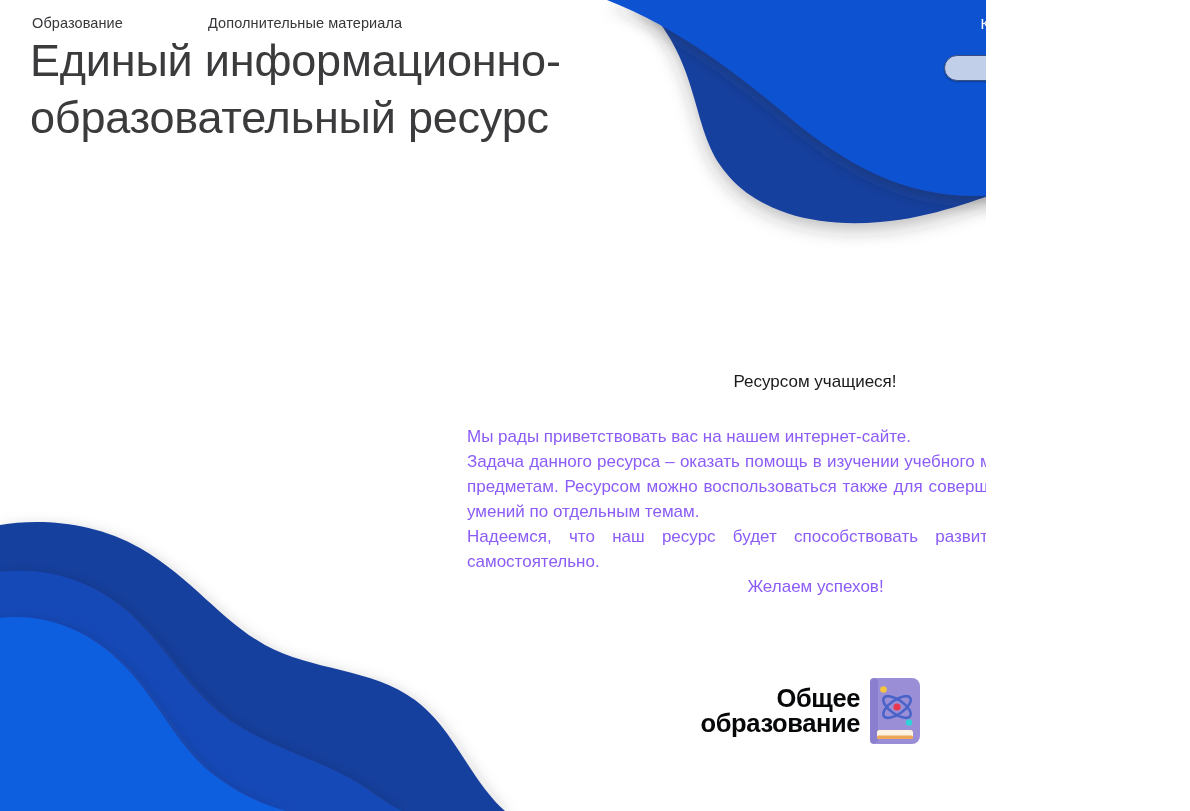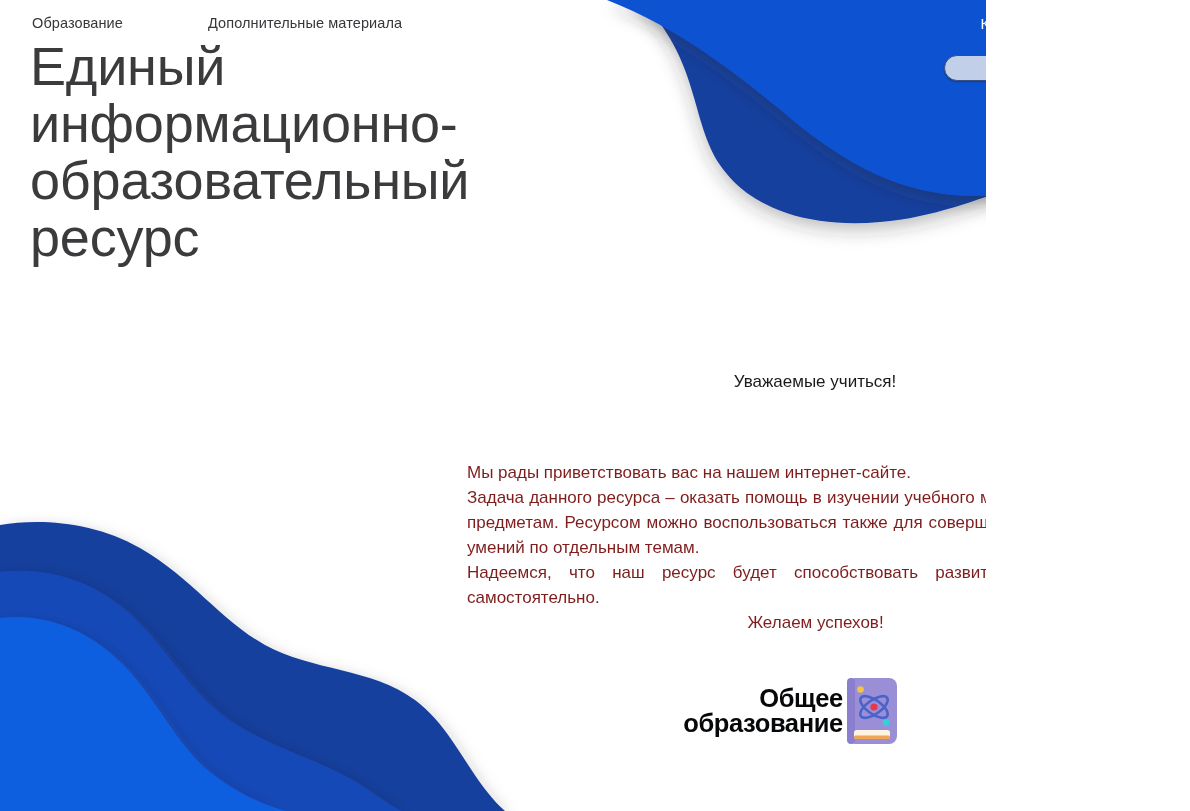--- a/index.html
+++ b/index.html
@@ -110,24 +110,24 @@
     background: none;
     border: none;
     padding: 0;
     cursor: pointer;
     line-height: 0;
   }
 
   
   .hero-title {
     position: absolute;
-    top: 38px;
+    top: 32px;
     left: 30px;
     width: 560px;
-    font-size: 54px;
+    font-size: 45px;
     line-height: 57px;
     font-weight: 350;
     color: #3b3b3d;
     letter-spacing: -0.2px;
     z-index: 4;
   }
 
   
   .greeting {
     position: absolute;
@@ -140,39 +140,38 @@
     z-index: 4;
   }
 
   .body-copy {
     position: absolute;
     top: 424px;
     left: 467px;
     width: 697px;
     font-size: 17px;
     line-height: 25px;
-    color: #7f1d1d;
+    color: #8b5cf6;
     text-align: justify;
     z-index: 4;
-    margin-top: 36px;
   }
 
   .body-copy p { margin: 0; }
   .body-copy p.last-line { text-align: center; }
 
   
   .logo {
     position: absolute;
     top: 676px;
     left: 660px;
     width: 262px;
     display: flex;
     align-items: center;
-    justify-content: center;
-    gap: 2px;
+    justify-content: flex-end;
+    gap: 8px;
     z-index: 4;
   }
 
   .logo-text {
     text-align: right;
     font-size: 25.5px;
     line-height: 25px;
     font-weight: 700;
     color: #07080a;
     letter-spacing: -0.4px;
@@ -267,21 +266,21 @@
     <button class="search-btn">
       <svg width="18" height="18" viewBox="0 0 18 18">
         <circle cx="10.4" cy="6.6" r="4.3" fill="none" stroke="#2f54c0" stroke-width="1.5"></circle>
         <line x1="7.3" y1="9.7" x2="3.4" y2="14.6" stroke="#2f54c0" stroke-width="1.5" stroke-linecap="round"></line>
       </svg>
     </button>
   </div>
 
   <h1 class="hero-title">Единый информационно-образовательный ресурс</h1>
 
-  <div class="greeting">Уважаемые учиться!</div>
+  <div class="greeting">Ресурсом учащиеся!</div>
 
   <div class="body-copy">
     <p>Мы рады приветствовать вас на нашем интернет-сайте.</p>
     <p>Задача данного ресурса – оказать помощь в изучении учебного материала по учебным предметам. Ресурсом можно воспользоваться также для совершенствования знаний и умений по отдельным темам.</p>
     <p>Надеемся, что наш ресурс будет способствовать развитию умений учиться самостоятельно.</p>
     <p class="last-line">Желаем успехов!</p>
   </div>
 
   <div class="logo">
     <div class="logo-text">

